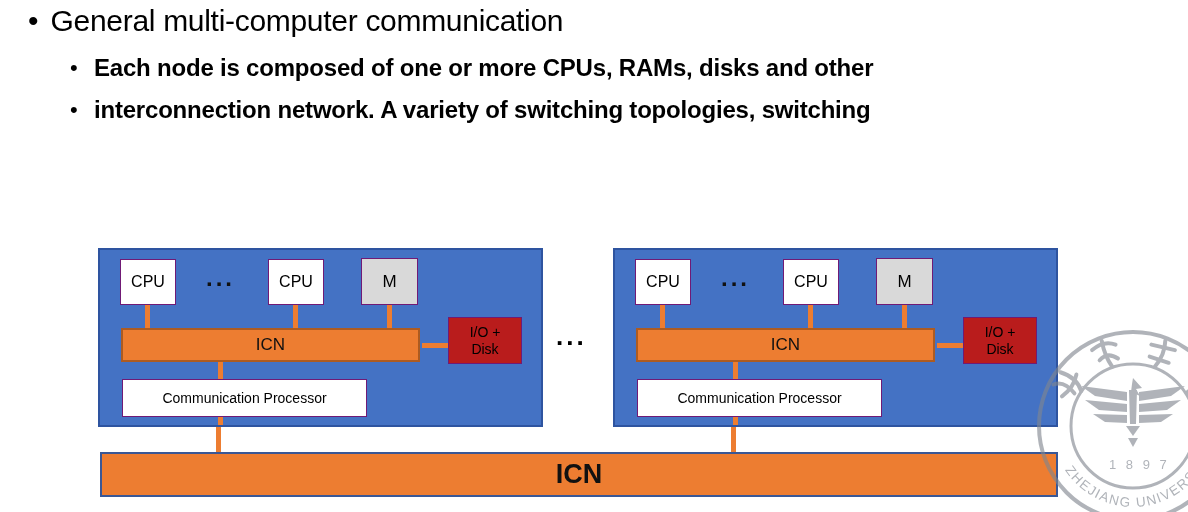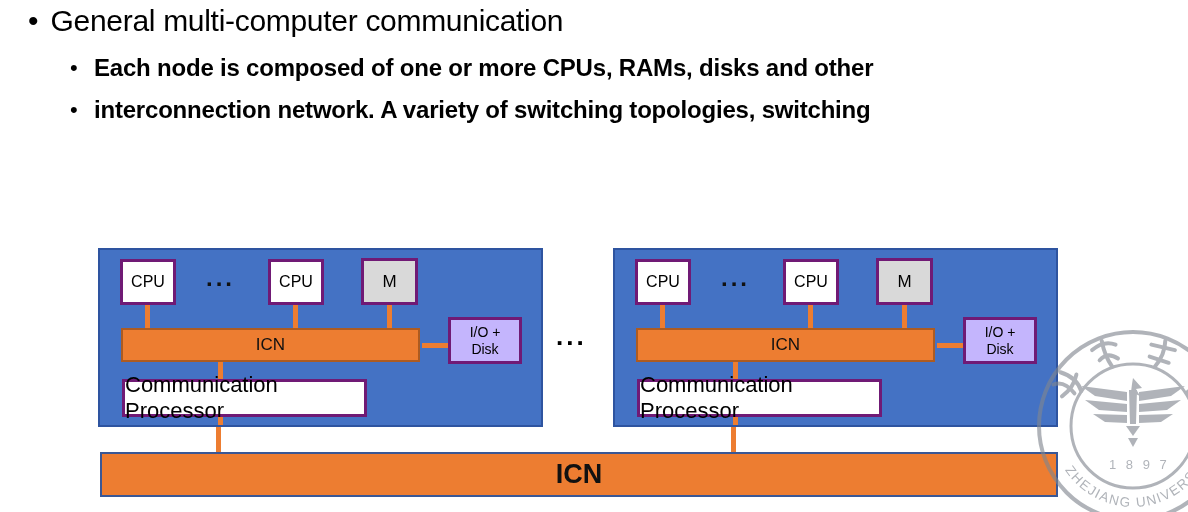--- a/index.html
+++ b/index.html
@@ -14,38 +14,38 @@
   .bullets{position:absolute; left:70px; top:50px; margin:0; padding:0; list-style:none;}
   .bullets li{display:flex; margin:0 0 7px 0;}
   .b-glyph{font-size:22px; line-height:35px; width:24px; flex:0 0 24px;}
   .b-lines{font-size:24px; line-height:35px; letter-spacing:-0.2px;font-weight:bold;}
   .b-lines div{white-space:nowrap;}
   
   .node{position:absolute; top:248px; width:445px; height:179px;
         background:#4472C4; border:2px solid #2e54a0; box-sizing:border-box; z-index:1;}
   #node1{left:98px;} #node2{left:613px;}
   .smallbox{position:absolute; display:flex; align-items:center; justify-content:center;
-        background:#fff; border:3px solid #701a75; font-size:16px; box-sizing:border-box;}
+        background:#fff; border:1px solid #701a75; font-size:16px; box-sizing:border-box;}
   .cpu1{left:20px; top:9px; width:56px; height:46px;}
   .cpu2{left:168px; top:9px; width:56px; height:46px;}
   .mem{left:261px; top:8px; width:57px; height:47px; background:#d9d9d9; font-size:17px;}
   .node-dots{position:absolute; left:106px; top:10px; font-weight:700; font-size:24px;
         line-height:36px; letter-spacing:3px; color:#111;}
   .vconn{position:absolute; width:5px; background:#ED7D31;}
   .stem-cpu1{left:45px; top:55px; height:23px;}
   .stem-cpu2{left:193px; top:55px; height:23px;}
   .stem-mem{left:287px; top:55px; height:23px;}
   .icnbar{position:absolute; left:21px; top:78px; width:299px; height:34px;
         background:#ED7D31; border:2px solid #ad5b21; box-sizing:border-box;
         display:flex; align-items:center; justify-content:center; font-size:17px; color:#111;}
   .stem-down{left:118px; top:112px; height:17px;}
-  .cpbox{left:22px; top:129px; width:245px; height:38px; font-size:22px;}
+  .cpbox{left:22px; top:129px; width:245px; height:38px; font-size:14px;}
   .stem-below{left:118px; top:167px; height:8px;}
   .hconn{position:absolute; left:322px; top:93px; width:26px; height:5px; background:#ED7D31;}
-  .iobox{left:348px; top:67px; width:74px; height:47px; background:#c4b5fd;
+  .iobox{left:348px; top:67px; width:74px; height:47px; background:#b91c1c;
         flex-direction:column; font-size:14px; line-height:17px;}
   .mid-dots{position:absolute; left:556px; top:316px; font-weight:700; font-size:26px;
         line-height:40px; letter-spacing:3px; z-index:1;}
   .page-stem{position:absolute; width:5px; height:25px; top:427px; background:#ED7D31; z-index:0;}
   #pstem1{left:216px;} #pstem2{left:731px;}
   .bus{position:absolute; left:100px; top:452px; width:958px; height:45px;
         background:#ED7D31; border:2px solid #3a5795; box-sizing:border-box;
         display:flex; align-items:center; justify-content:center;
         font-weight:700; font-size:27px; color:#111; z-index:1;}
   

